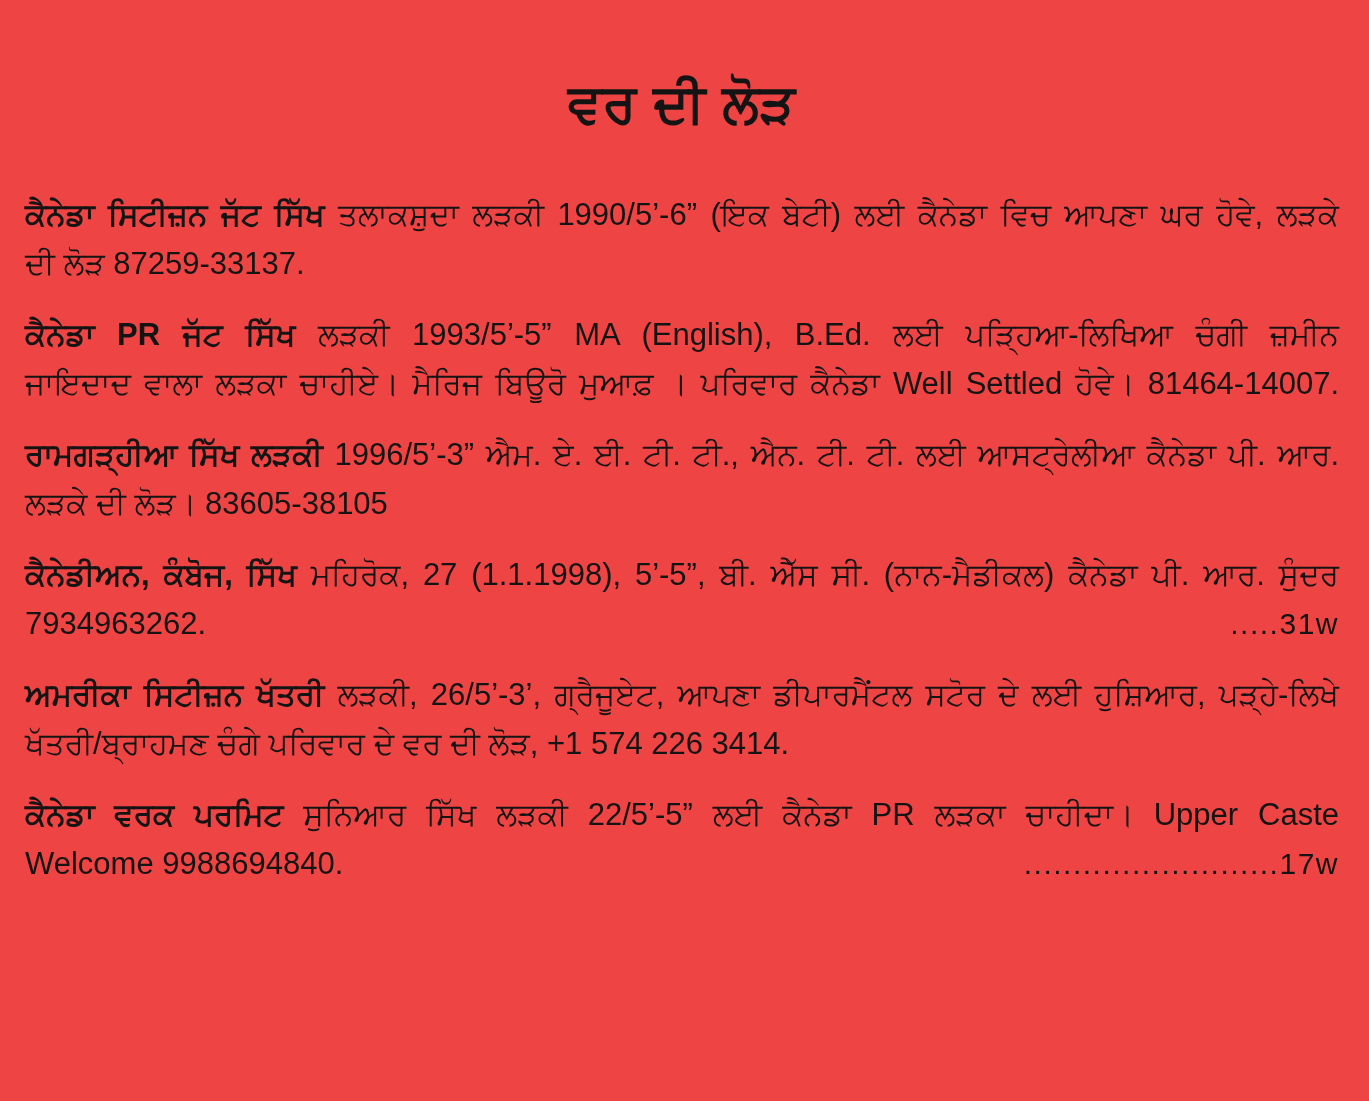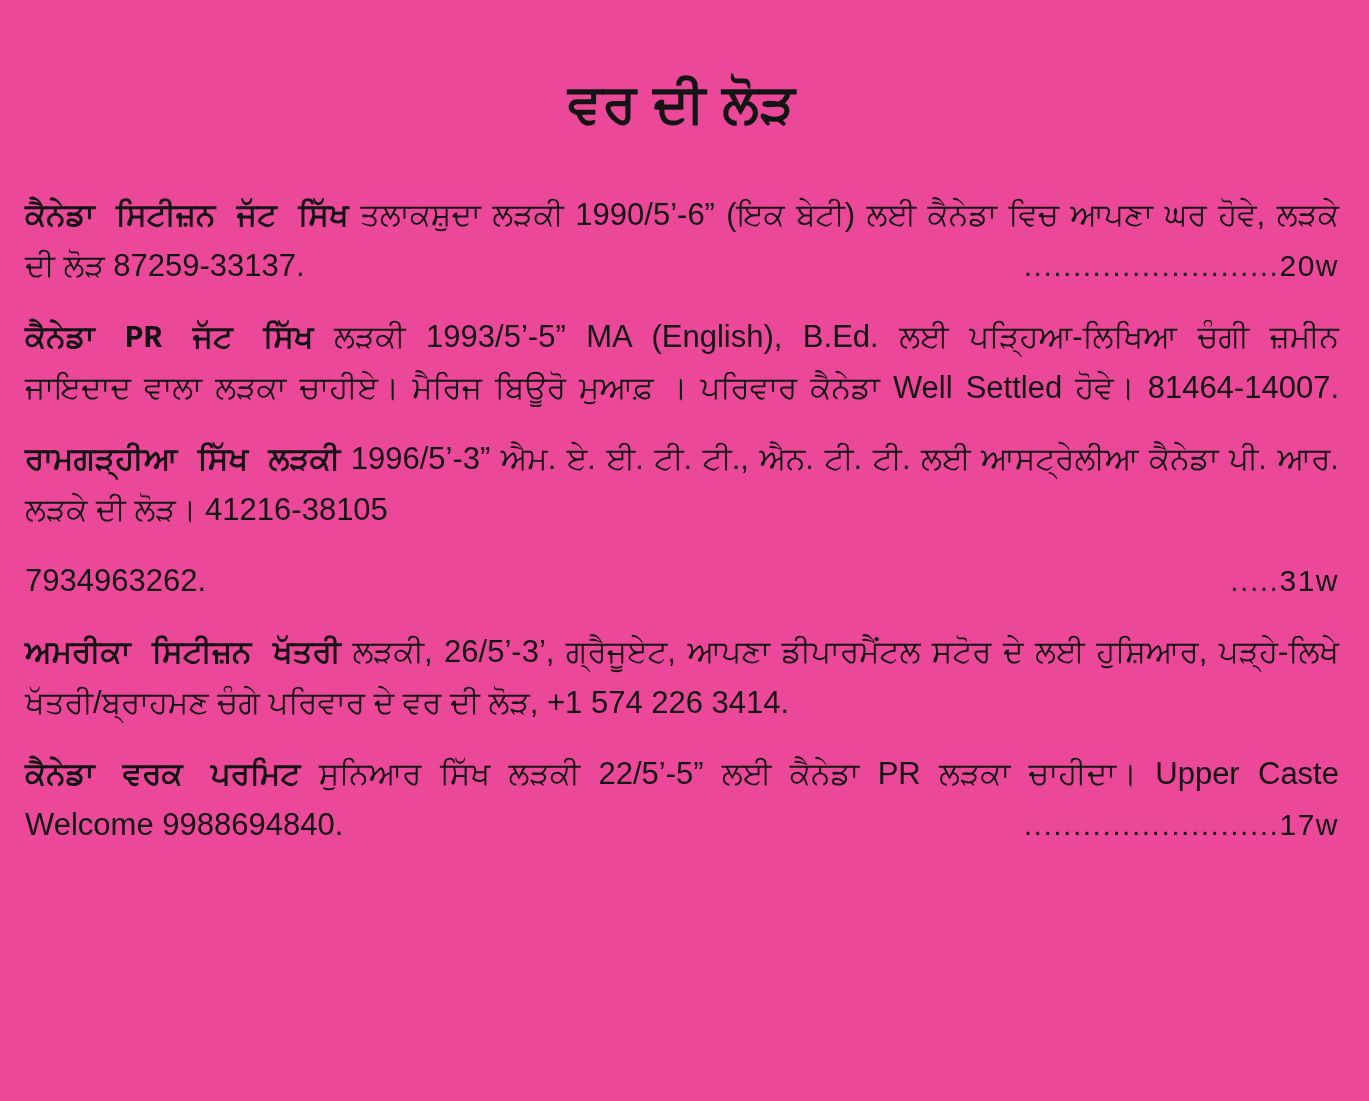--- a/index.html
+++ b/index.html
@@ -8,42 +8,41 @@
     background: #ffffff;
     color: #141414;
     font-family: "Liberation Sans", "DejaVu Sans", sans-serif;
   }
   .page {
     width: 1369px;
     height: 1101px;
     box-sizing: border-box;
     padding: 72px 30px 0 25px;
     overflow: hidden;
-    background: #ec4899;
+    background: #ef4444;
   }
   .title {
     text-align: center;
     font-size: 54px;
     font-weight: 700;
     margin: 0 0 54px 0;
     letter-spacing: 1px;
   }
   .ad {
     font-size: 31px;
     margin-bottom: 22px;
   }
   .line {
     display: flex;
     align-items: baseline;
     line-height: 49px;
     min-height: 49px;
   }
   .lt b {
     font-weight: 700;
-    font-family: Liberation Mono, monospace;
   }
   .lt b:empty { display: none; }
   .line.just .lt {
     flex: 1 1 auto;
     text-align: justify;
     text-align-last: justify;
   }
   .rt {
     margin-left: auto;
     white-space: nowrap;
@@ -58,43 +57,45 @@
 <div class="page">
 
   <h1 class="title">ਵਰ ਦੀ ਲੋੜ</h1>
 
   <div class="ad">
     <div class="line just">
       <span class="lt"><b>ਕੈਨੇਡਾ ਸਿਟੀਜ਼ਨ ਜੱਟ ਸਿੱਖ</b> <span>ਤਲਾਕਸ਼ੁਦਾ ਲੜਕੀ 1990/5’-6” (ਇਕ ਬੇਟੀ) ਲਈ ਕੈਨੇਡਾ ਵਿਚ ਆਪਣਾ ਘਰ ਹੋਵੇ, ਲੜਕੇ</span></span>
     </div>
     <div class="line">
       <span class="lt"> <span>ਦੀ ਲੋੜ 87259-33137.</span></span>
-      <span class="rt">..........................20w</span>
     </div>
   </div>
 
   <div class="ad">
     <div class="line just">
       <span class="lt"><b>ਕੈਨੇਡਾ PR ਜੱਟ ਸਿੱਖ</b> <span>ਲੜਕੀ 1993/5’-5” MA (English), B.Ed. ਲਈ ਪੜ੍ਹਿਆ-ਲਿਖਿਆ ਚੰਗੀ ਜ਼ਮੀਨ</span></span>
     </div>
     <div class="line just">
       <span class="lt"> <span>ਜਾਇਦਾਦ ਵਾਲਾ ਲੜਕਾ ਚਾਹੀਏ। ਮੈਰਿਜ ਬਿਊਰੋ ਮੁਆਫ਼ । ਪਰਿਵਾਰ ਕੈਨੇਡਾ Well Settled ਹੋਵੇ। 81464-14007.</span></span>
     </div>
   </div>
 
   <div class="ad">
     <div class="line just">
       <span class="lt"><b>ਰਾਮਗੜ੍ਹੀਆ ਸਿੱਖ ਲੜਕੀ</b> <span>1996/5’-3” ਐਮ. ਏ. ਈ. ਟੀ. ਟੀ., ਐਨ. ਟੀ. ਟੀ. ਲਈ ਆਸਟ੍ਰੇਲੀਆ ਕੈਨੇਡਾ ਪੀ. ਆਰ.</span></span>
     </div>
     <div class="line">
-      <span class="lt"> <span>ਲੜਕੇ ਦੀ ਲੋੜ। 41216-38105</span></span>
+      <span class="lt"> <span>ਲੜਕੇ ਦੀ ਲੋੜ। 83605-38105</span></span>
     </div>
   </div>
 
   <div class="ad">
+    <div class="line just">
+      <span class="lt"><b>ਕੈਨੇਡੀਅਨ, ਕੰਬੋਜ, ਸਿੱਖ</b> <span>ਮਹਿਰੋਕ, 27 (1.1.1998), 5’-5”, ਬੀ. ਐੱਸ ਸੀ. (ਨਾਨ-ਮੈਡੀਕਲ) ਕੈਨੇਡਾ ਪੀ. ਆਰ. ਸੁੰਦਰ</span></span>
+    </div>
     <div class="line">
       <span class="lt"> <span>7934963262.</span></span>
       <span class="rt">.....31w</span>
     </div>
   </div>
 
   <div class="ad">
     <div class="line just">
       <span class="lt"><b>ਅਮਰੀਕਾ ਸਿਟੀਜ਼ਨ ਖੱਤਰੀ</b> <span>ਲੜਕੀ, 26/5’-3’, ਗ੍ਰੈਜੂਏਟ, ਆਪਣਾ ਡੀਪਾਰਮੈਂਟਲ ਸਟੋਰ ਦੇ ਲਈ ਹੁਸ਼ਿਆਰ, ਪੜ੍ਹੇ-ਲਿਖੇ</span></span>
     </div>

